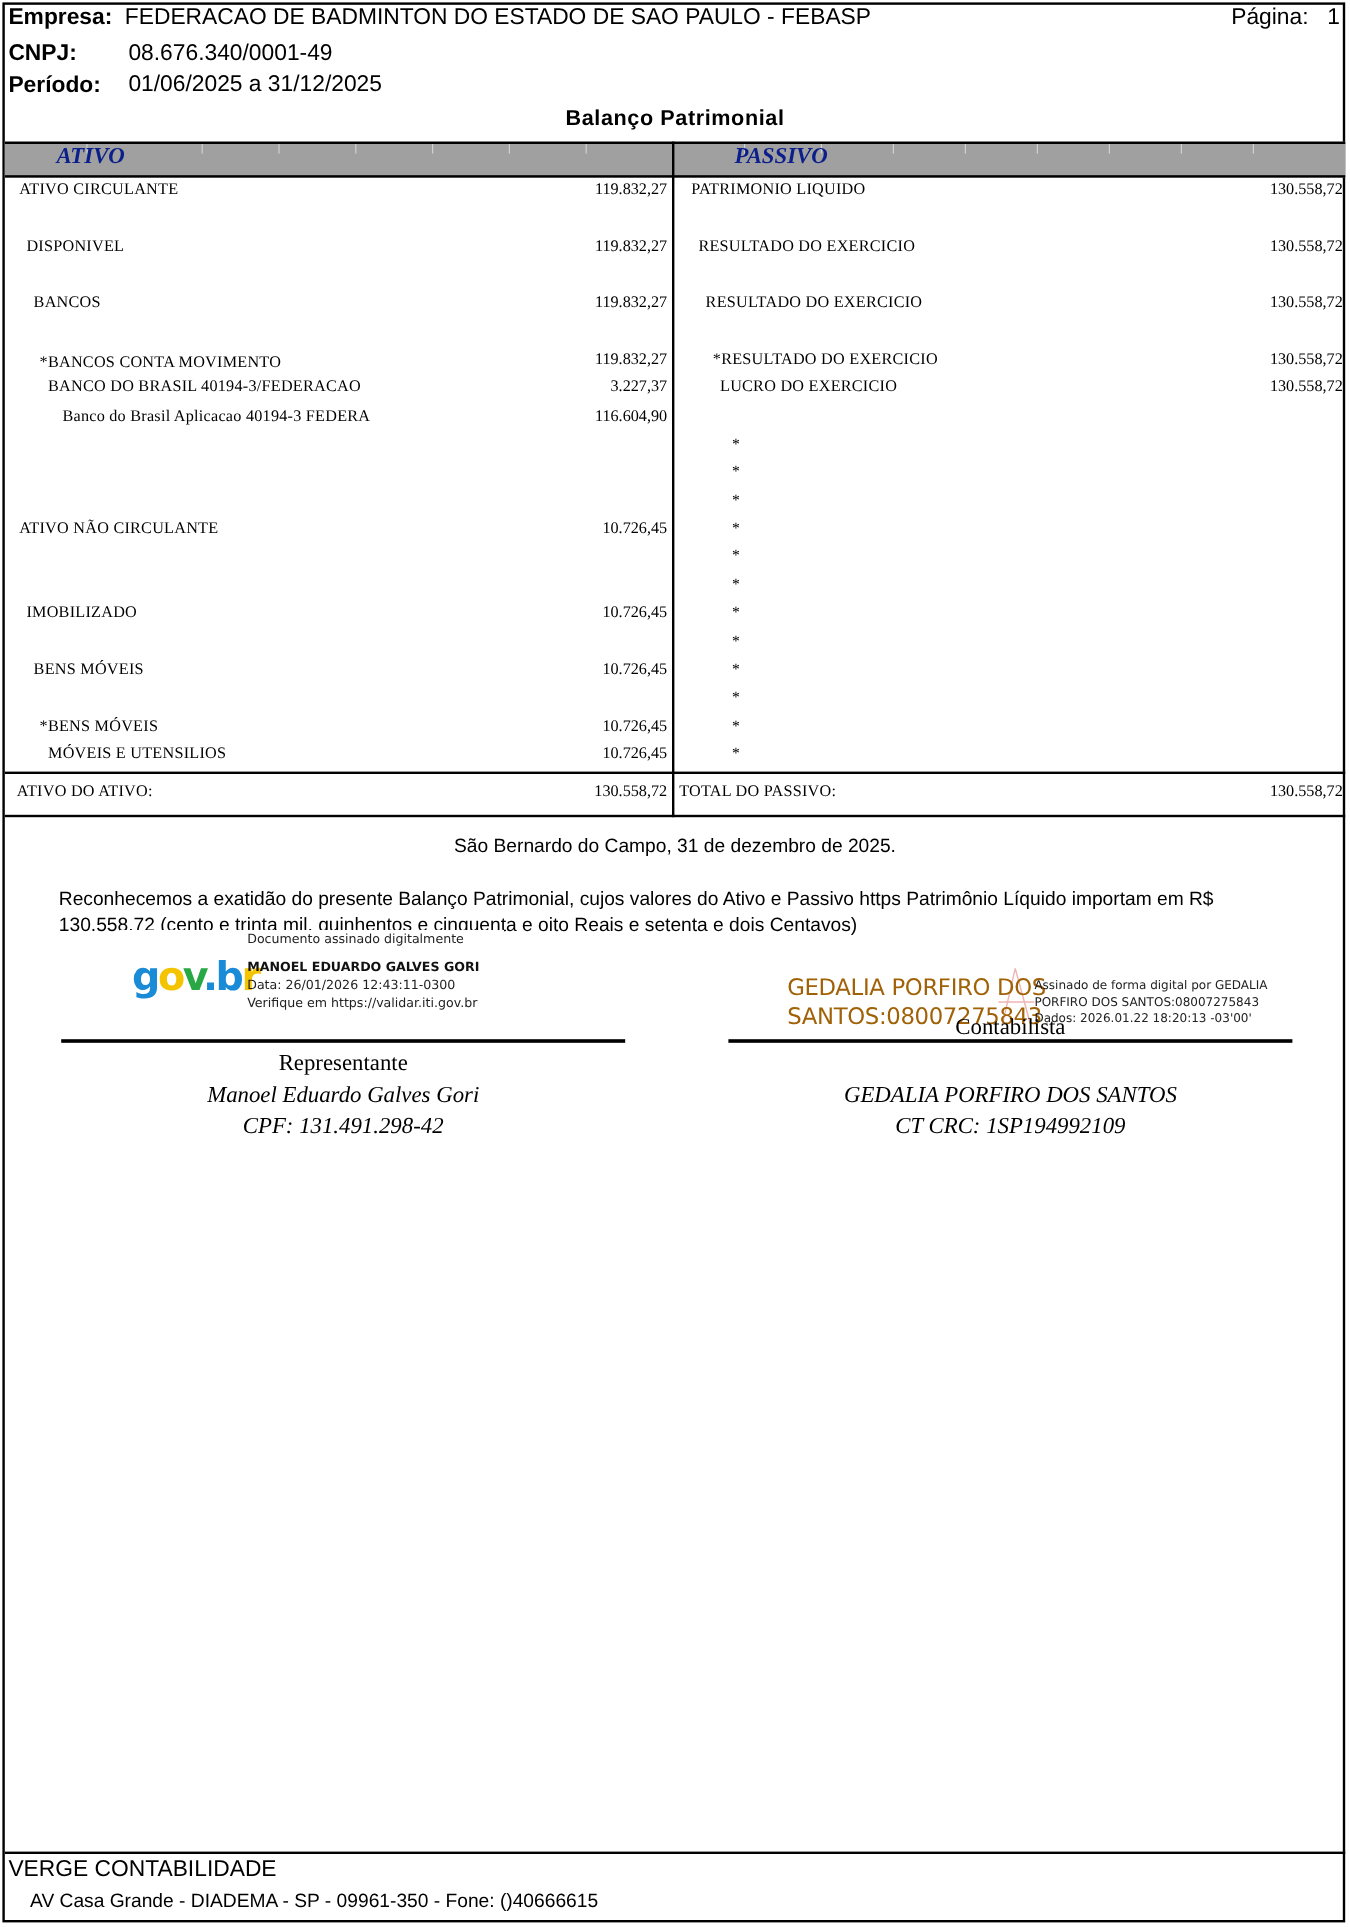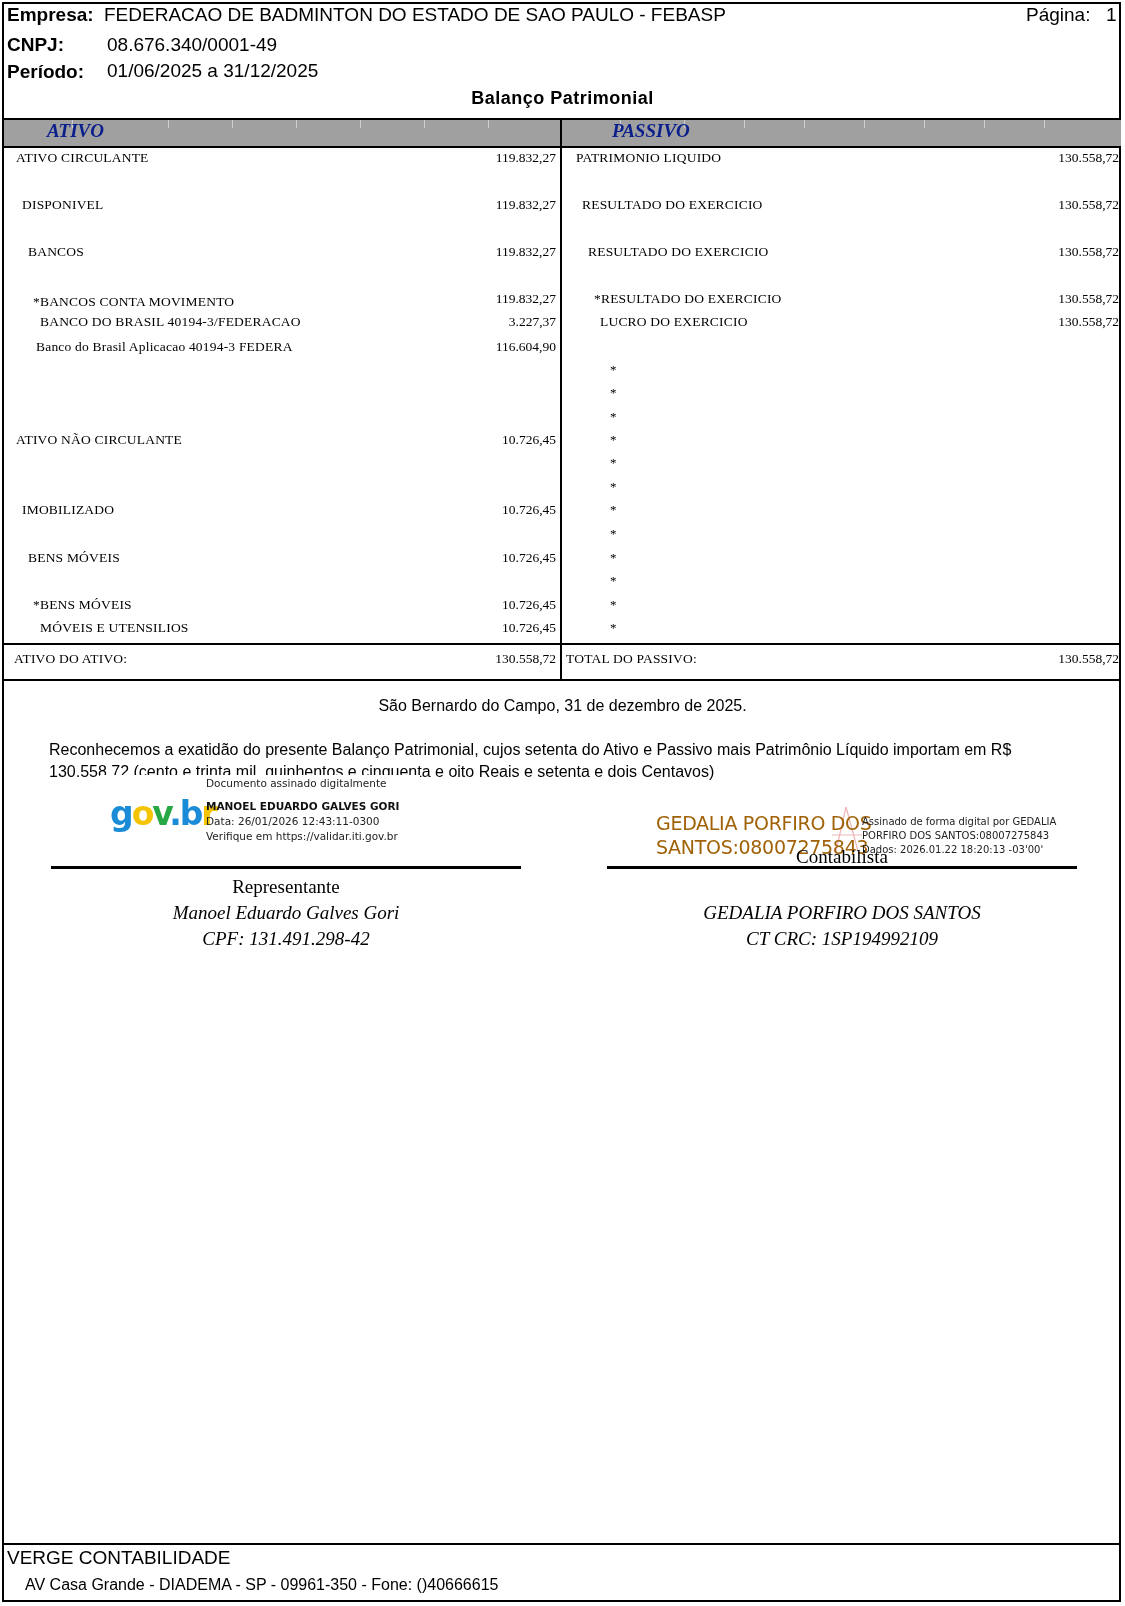--- a/index.html
+++ b/index.html
@@ -72,21 +72,21 @@
 
   <div class="abs row" style="left:28px;top:244px;">BANCOS</div>
   <div class="abs num" style="right:569px;top:244px;">119.832,27</div>
 
   <div class="abs row" style="left:33px;top:294px;">*BANCOS CONTA MOVIMENTO</div>
   <div class="abs num" style="right:569px;top:291px;">119.832,27</div>
 
   <div class="abs row" style="left:40px;top:314px;">BANCO DO BRASIL 40194-3/FEDERACAO</div>
   <div class="abs num" style="right:569px;top:314px;">3.227,37</div>
 
-  <div class="abs row" style="left:36px;top:339px;text-align:center;">Banco do Brasil Aplicacao 40194-3 FEDERA</div>
+  <div class="abs row" style="left:52px;top:339px;text-align:center;">Banco do Brasil Aplicacao 40194-3 FEDERA</div>
   <div class="abs num" style="right:569px;top:339px;">116.604,90</div>
 
   <div class="abs row" style="left:16px;top:432px;">ATIVO NÃO CIRCULANTE</div>
   <div class="abs num" style="right:569px;top:432px;">10.726,45</div>
 
   <div class="abs row" style="left:22px;top:502px;">IMOBILIZADO</div>
   <div class="abs num" style="right:569px;top:502px;">10.726,45</div>
 
   <div class="abs row" style="left:28px;top:550px;">BENS MÓVEIS</div>
   <div class="abs num" style="right:569px;top:550px;">10.726,45</div>
@@ -129,21 +129,21 @@
 </div>
 
 <div class="hline" style="left:4px;top:643px;width:1117px;height:2px;"></div>
 <div class="abs row" style="left:14px;top:651px;">ATIVO DO ATIVO:</div>
 <div class="abs num" style="right:569px;top:651px;">130.558,72</div>
 <div class="abs row" style="left:566px;top:651px;">TOTAL DO PASSIVO:</div>
 <div class="abs num" style="right:6px;top:651px;">130.558,72</div>
 <div class="hline" style="left:4px;top:679px;width:1117px;height:2px;"></div>
 
 <div class="abs sans" style="left:0;width:1125px;text-align:center;top:697px;">São Bernardo do Campo, 31 de dezembro de 2025.</div>
-<div class="abs sans" style="left:49px;top:741px;">Reconhecemos a exatidão do presente Balanço Patrimonial, cujos setenta do Ativo e Passivo mais Patrimônio Líquido importam em R$</div>
+<div class="abs sans" style="left:49px;top:741px;">Reconhecemos a exatidão do presente Balanço Patrimonial, cujos valores do Ativo e Passivo https Patrimônio Líquido importam em R$</div>
 <div class="abs sans" style="left:49px;top:763px;">130.558,72 (cento e trinta mil, quinhentos e cinquenta e oito Reais e setenta e dois Centavos)</div>
 
 <div>
   <div class="abs" style="left:100px;top:775px;width:320px;height:70px;background:#fff;"></div>
   <div class="abs sigsmall" style="left:206px;top:777px;">Documento assinado digitalmente</div>
   <div class="abs govbr" style="left:110px;top:794px;">
     <span id="gv-g" style="color: rgb(26, 139, 214);">g</span><span id="gv-o" style="color: rgb(245, 196, 0);">o</span><span id="gv-v" style="color: rgb(39, 168, 68);">v</span><span id="gv-dot" style="color: rgb(26, 139, 214);">.</span><span id="gv-b" style="color: rgb(26, 139, 214);">b</span><span id="gv-r" style="color: rgb(245, 196, 0);">r</span>
   </div>
   <div class="abs sigsmall" style="left:206px;top:800px;font-weight:bold;color:#111;">MANOEL EDUARDO GALVES GORI</div>
   <div class="abs sigsmall" style="left:206px;top:815px;">Data: 26/01/2026 12:43:11-0300</div>

